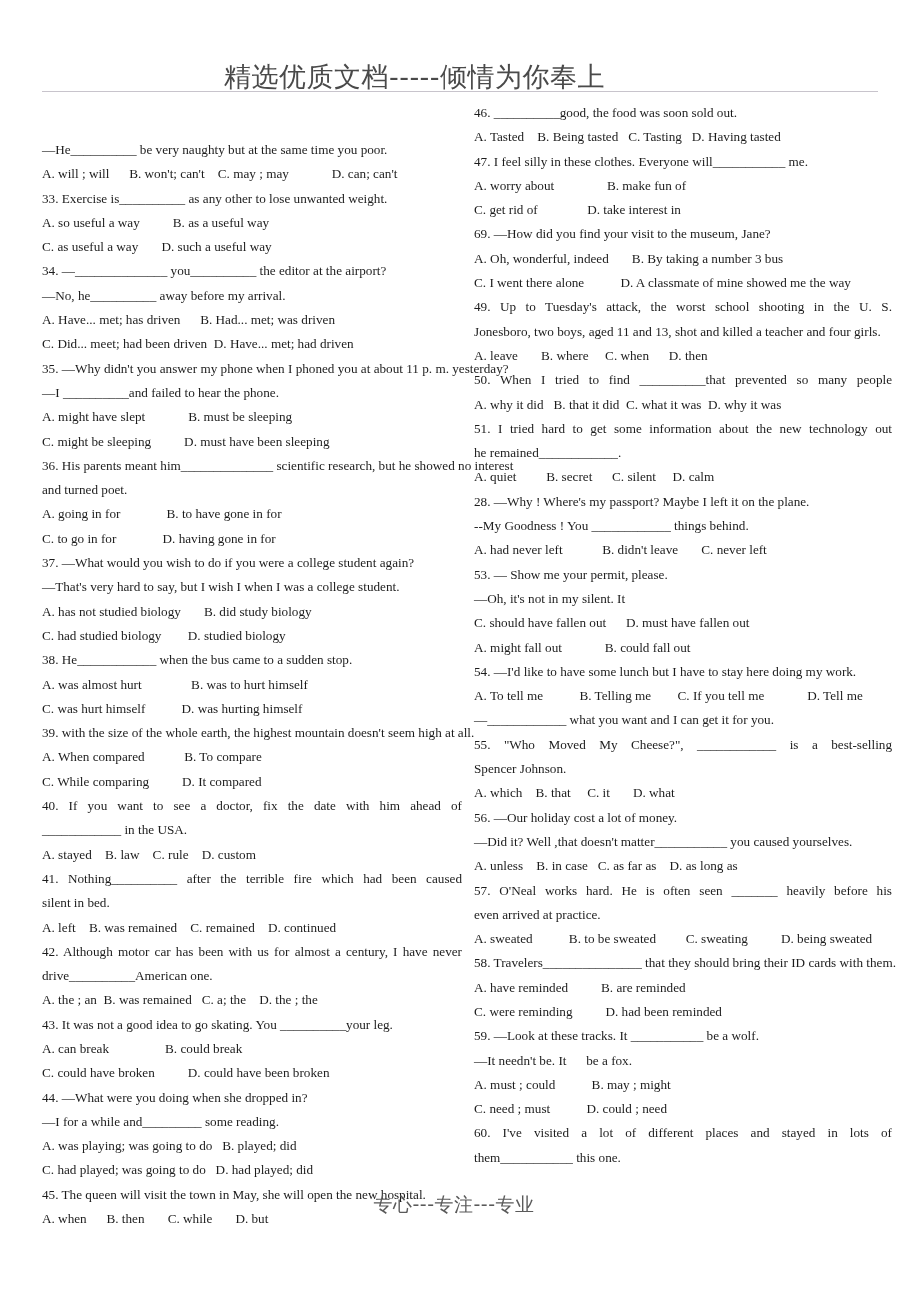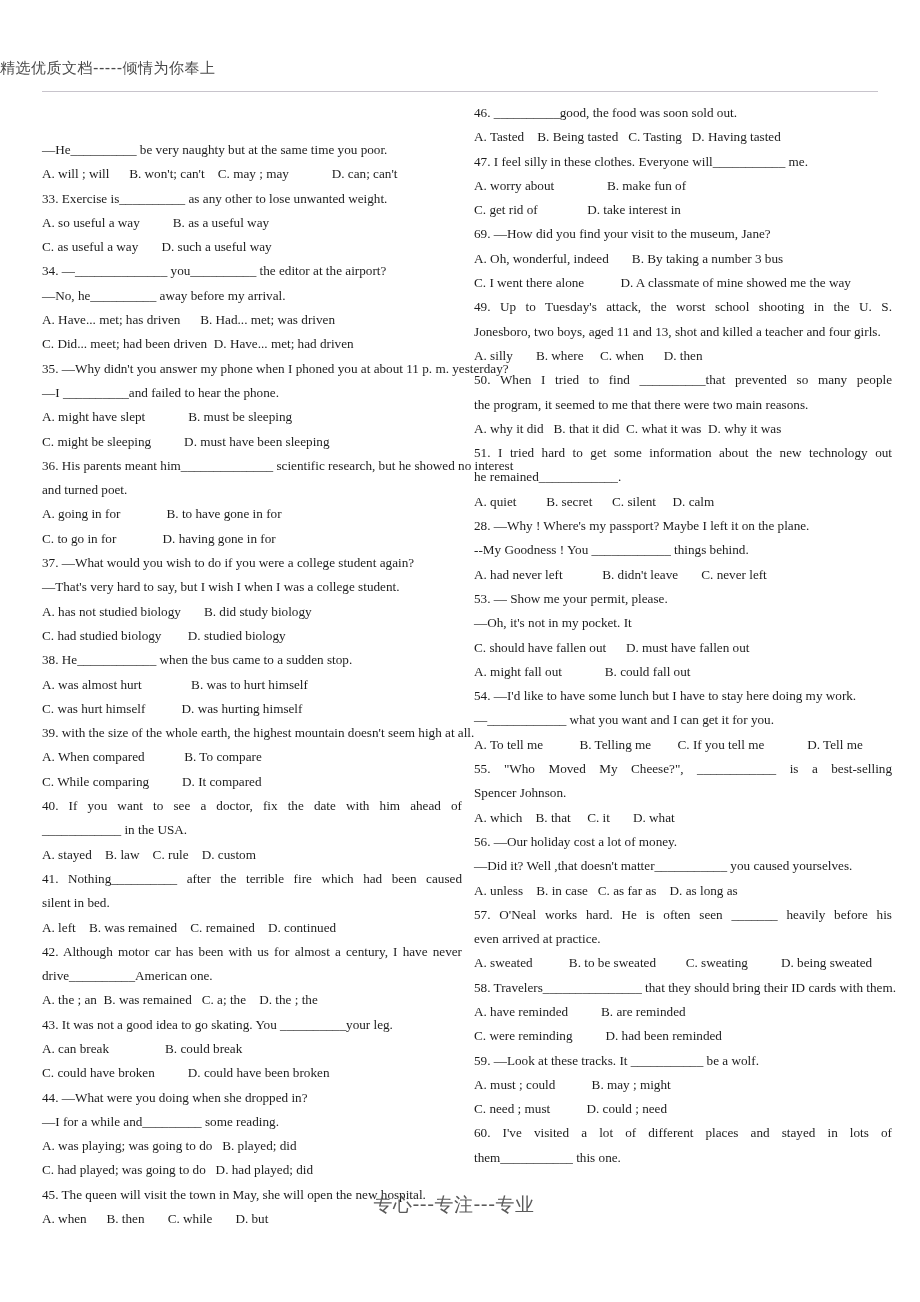--- a/index.html
+++ b/index.html
@@ -19,23 +19,23 @@
     position: absolute;
     left: 0; top: 0;
     width: 920px;
     height: 1302px;
   }
   .header-title {
     position: absolute;
     left: 0;
     top: 59px;
     width: 829px;
-    text-align: left;
+    text-align: center;
     font-family: "DejaVu Sans", "Liberation Sans", sans-serif;
-    font-size: 15px;
+    font-size: 27px;
     letter-spacing: 0.5px;
     color: #4a4a4a;
     white-space: nowrap;
   }
   .header-rule {
     position: absolute;
     left: 42px;
     top: 91px;
     width: 836px;
     height: 1px;
@@ -147,50 +147,50 @@
         <div class="ln">46. __________good, the food was soon sold out.</div>
         <div class="ln">A. Tasted    B. Being tasted   C. Tasting   D. Having tasted</div>
         <div class="ln">47. I feel silly in these clothes. Everyone will___________ me.</div>
         <div class="ln">A. worry about                B. make fun of</div>
         <div class="ln">C. get rid of               D. take interest in</div>
         <div class="ln">69. —How did you find your visit to the museum, Jane?</div>
         <div class="ln">A. Oh, wonderful, indeed       B. By taking a number 3 bus</div>
         <div class="ln">C. I went there alone           D. A classmate of mine showed me the way</div>
         <div class="ln just wide3">49. Up to Tuesday's attack, the worst school shooting in the U. S. was in March 1998 in</div>
         <div class="ln">Jonesboro, two boys, aged 11 and 13, shot and killed a teacher and four girls.</div>
-        <div class="ln">A. silly       B. where     C. when      D. then</div>
+        <div class="ln">A. leave       B. where     C. when      D. then</div>
         <div class="ln just wide2">50. When I tried to find __________that prevented so many people from taking part in</div>
-        <div class="ln">the program, it seemed to me that there were two main reasons.</div>
         <div class="ln">A. why it did   B. that it did  C. what it was  D. why it was</div>
         <div class="ln just wide2">51. I tried hard to get some information about the new technology out of his mouth, but</div>
         <div class="ln">he remained____________.</div>
         <div class="ln">A. quiet         B. secret      C. silent     D. calm</div>
         <div class="ln">28. —Why ! Where's my passport? Maybe I left it on the plane.</div>
         <div class="ln">--My Goodness ! You ____________ things behind.</div>
         <div class="ln">A. had never left            B. didn't leave       C. never left</div>
         <div class="ln">53. — Show me your permit, please.</div>
-        <div class="ln">—Oh, it's not in my pocket. It</div>
+        <div class="ln">—Oh, it's not in my silent. It</div>
         <div class="ln">C. should have fallen out      D. must have fallen out</div>
         <div class="ln">A. might fall out             B. could fall out</div>
         <div class="ln">54. —I'd like to have some lunch but I have to stay here doing my work.</div>
+        <div class="ln">A. To tell me           B. Telling me        C. If you tell me             D. Tell me</div>
         <div class="ln">—____________ what you want and I can get it for you.</div>
-        <div class="ln">A. To tell me           B. Telling me        C. If you tell me             D. Tell me</div>
         <div class="ln just wide4">55. "Who Moved My Cheese?", ____________ is a best-selling book, is written by</div>
         <div class="ln">Spencer Johnson.</div>
         <div class="ln">A. which    B. that     C. it       D. what</div>
         <div class="ln">56. —Our holiday cost a lot of money.</div>
         <div class="ln">—Did it? Well ,that doesn't matter___________ you caused yourselves.</div>
         <div class="ln">A. unless    B. in case   C. as far as    D. as long as</div>
         <div class="ln just wide3">57. O'Neal works hard. He is often seen _______ heavily before his teammates have</div>
         <div class="ln">even arrived at practice.</div>
         <div class="ln">A. sweated           B. to be sweated         C. sweating          D. being sweated</div>
         <div class="ln">58. Travelers_______________ that they should bring their ID cards with them.</div>
         <div class="ln">A. have reminded          B. are reminded</div>
         <div class="ln">C. were reminding          D. had been reminded</div>
         <div class="ln">59. —Look at these tracks. It ___________ be a wolf.</div>
+        <div class="ln">—It needn't be. It      be a fox.</div>
         <div class="ln">A. must ; could           B. may ; might</div>
         <div class="ln">C. need ; must           D. could ; need</div>
         <div class="ln just wide3">60. I've visited a lot of different places and stayed in lots of different hotels, but none of</div>
         <div class="ln">them___________ this one.</div>
       </div>
   </div>
 
   <div class="footer-title">专心---专注---专业</div>
 
 </div>

